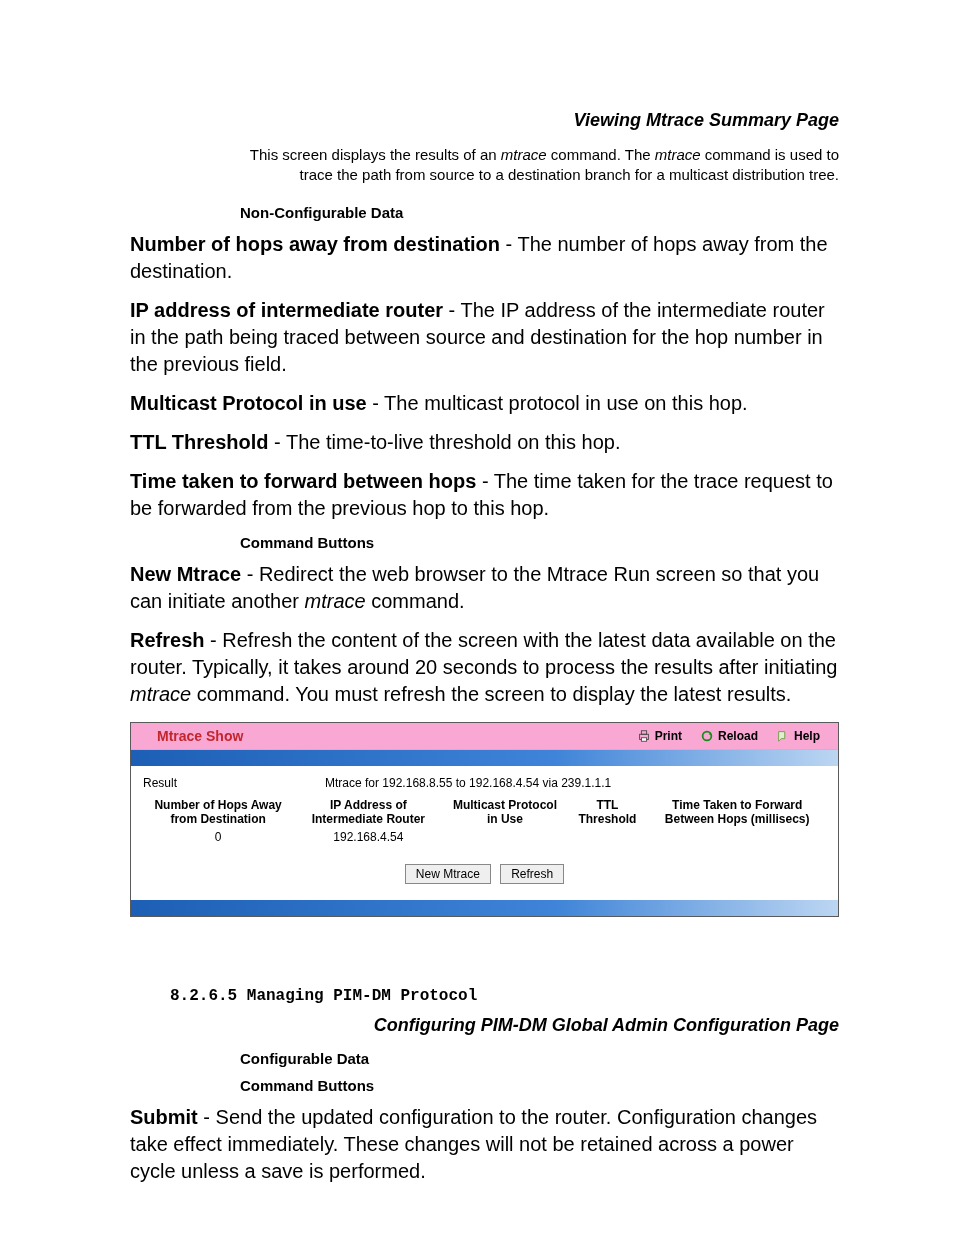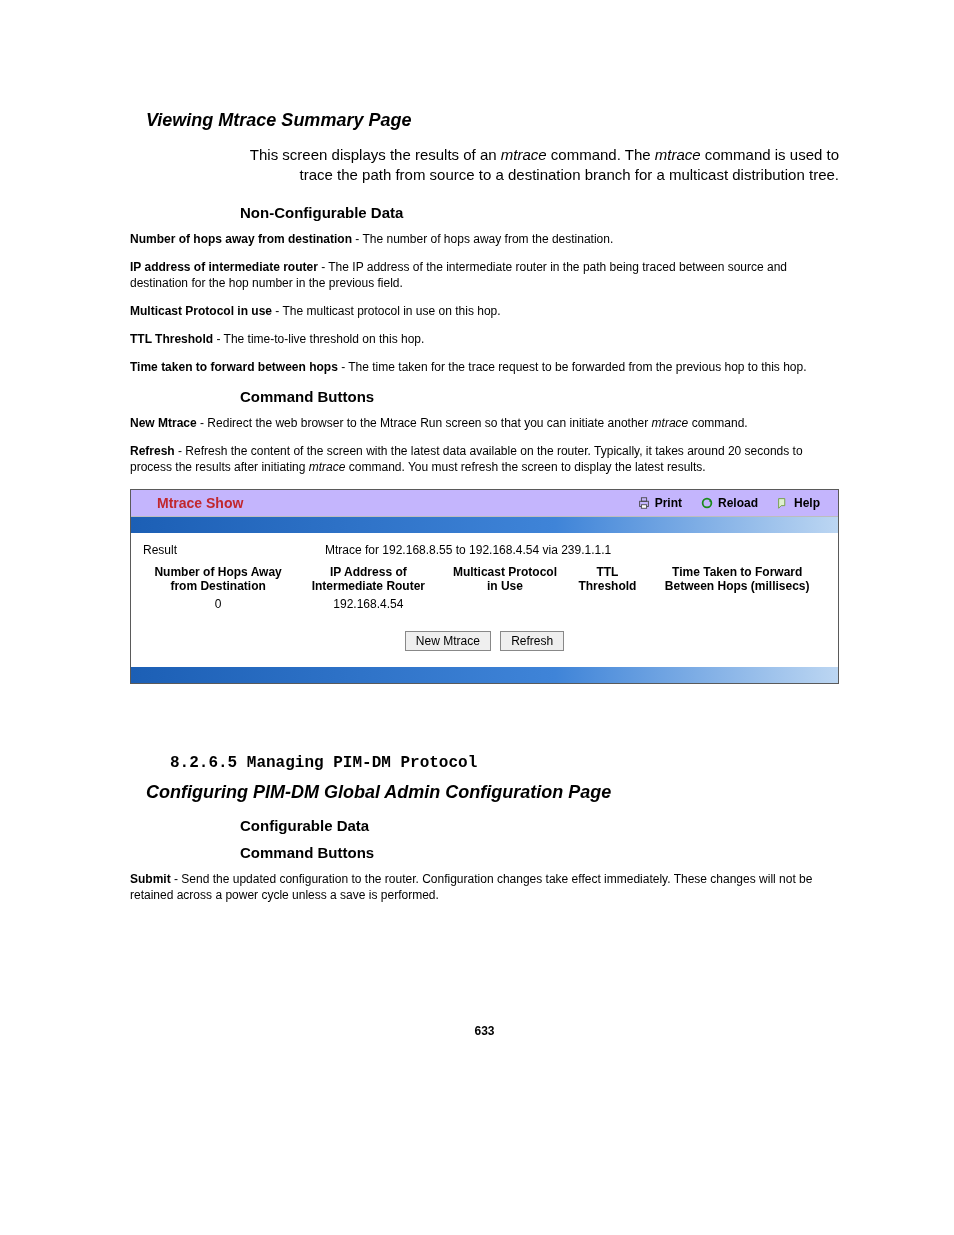--- a/index.html
+++ b/index.html
@@ -10,54 +10,55 @@
     color: #000;
     width: 954px;
   }
   .page {
     padding: 110px 115px 60px 130px;
   }
   .h-page-title {
     font-style: italic;
     font-weight: bold;
     font-size: 18px;
-    margin: 0 0 14px 16px;
+    margin: 0 0 14px 8px;
+    text-align: right;
   }
   .intro {
     margin-left: 110px;
     font-size: 15px;
     line-height: 1.35;
     margin-bottom: 18px;
     text-align: right;
   }
   .sub-indent {
     margin-left: 110px;
     font-weight: bold;
     font-size: 15px;
     margin-bottom: 10px;
   }
   .para {
-    font-size: 12px;
+    font-size: 20px;
     line-height: 1.35;
     margin: 0 0 12px 0;
   }
   .para b { font-weight: bold; }
   .em { font-style: italic; }
 
   .screenshot {
     border: 1px solid #5a5a5a;
     margin-top: 14px;
     margin-bottom: 70px;
     font-family: Verdana, Arial, sans-serif;
     font-size: 12px;
   }
   .ss-titlebar {
     display: flex;
     align-items: center;
-    background: #c4b5fd;
+    background: #f9a8d4;
     height: 26px;
     border-bottom: 1px solid #bdbdbd;
   }
   .ss-title {
     color: #c1272d;
     font-weight: bold;
     font-size: 14px;
     padding-left: 26px;
     flex: 1;
   }

